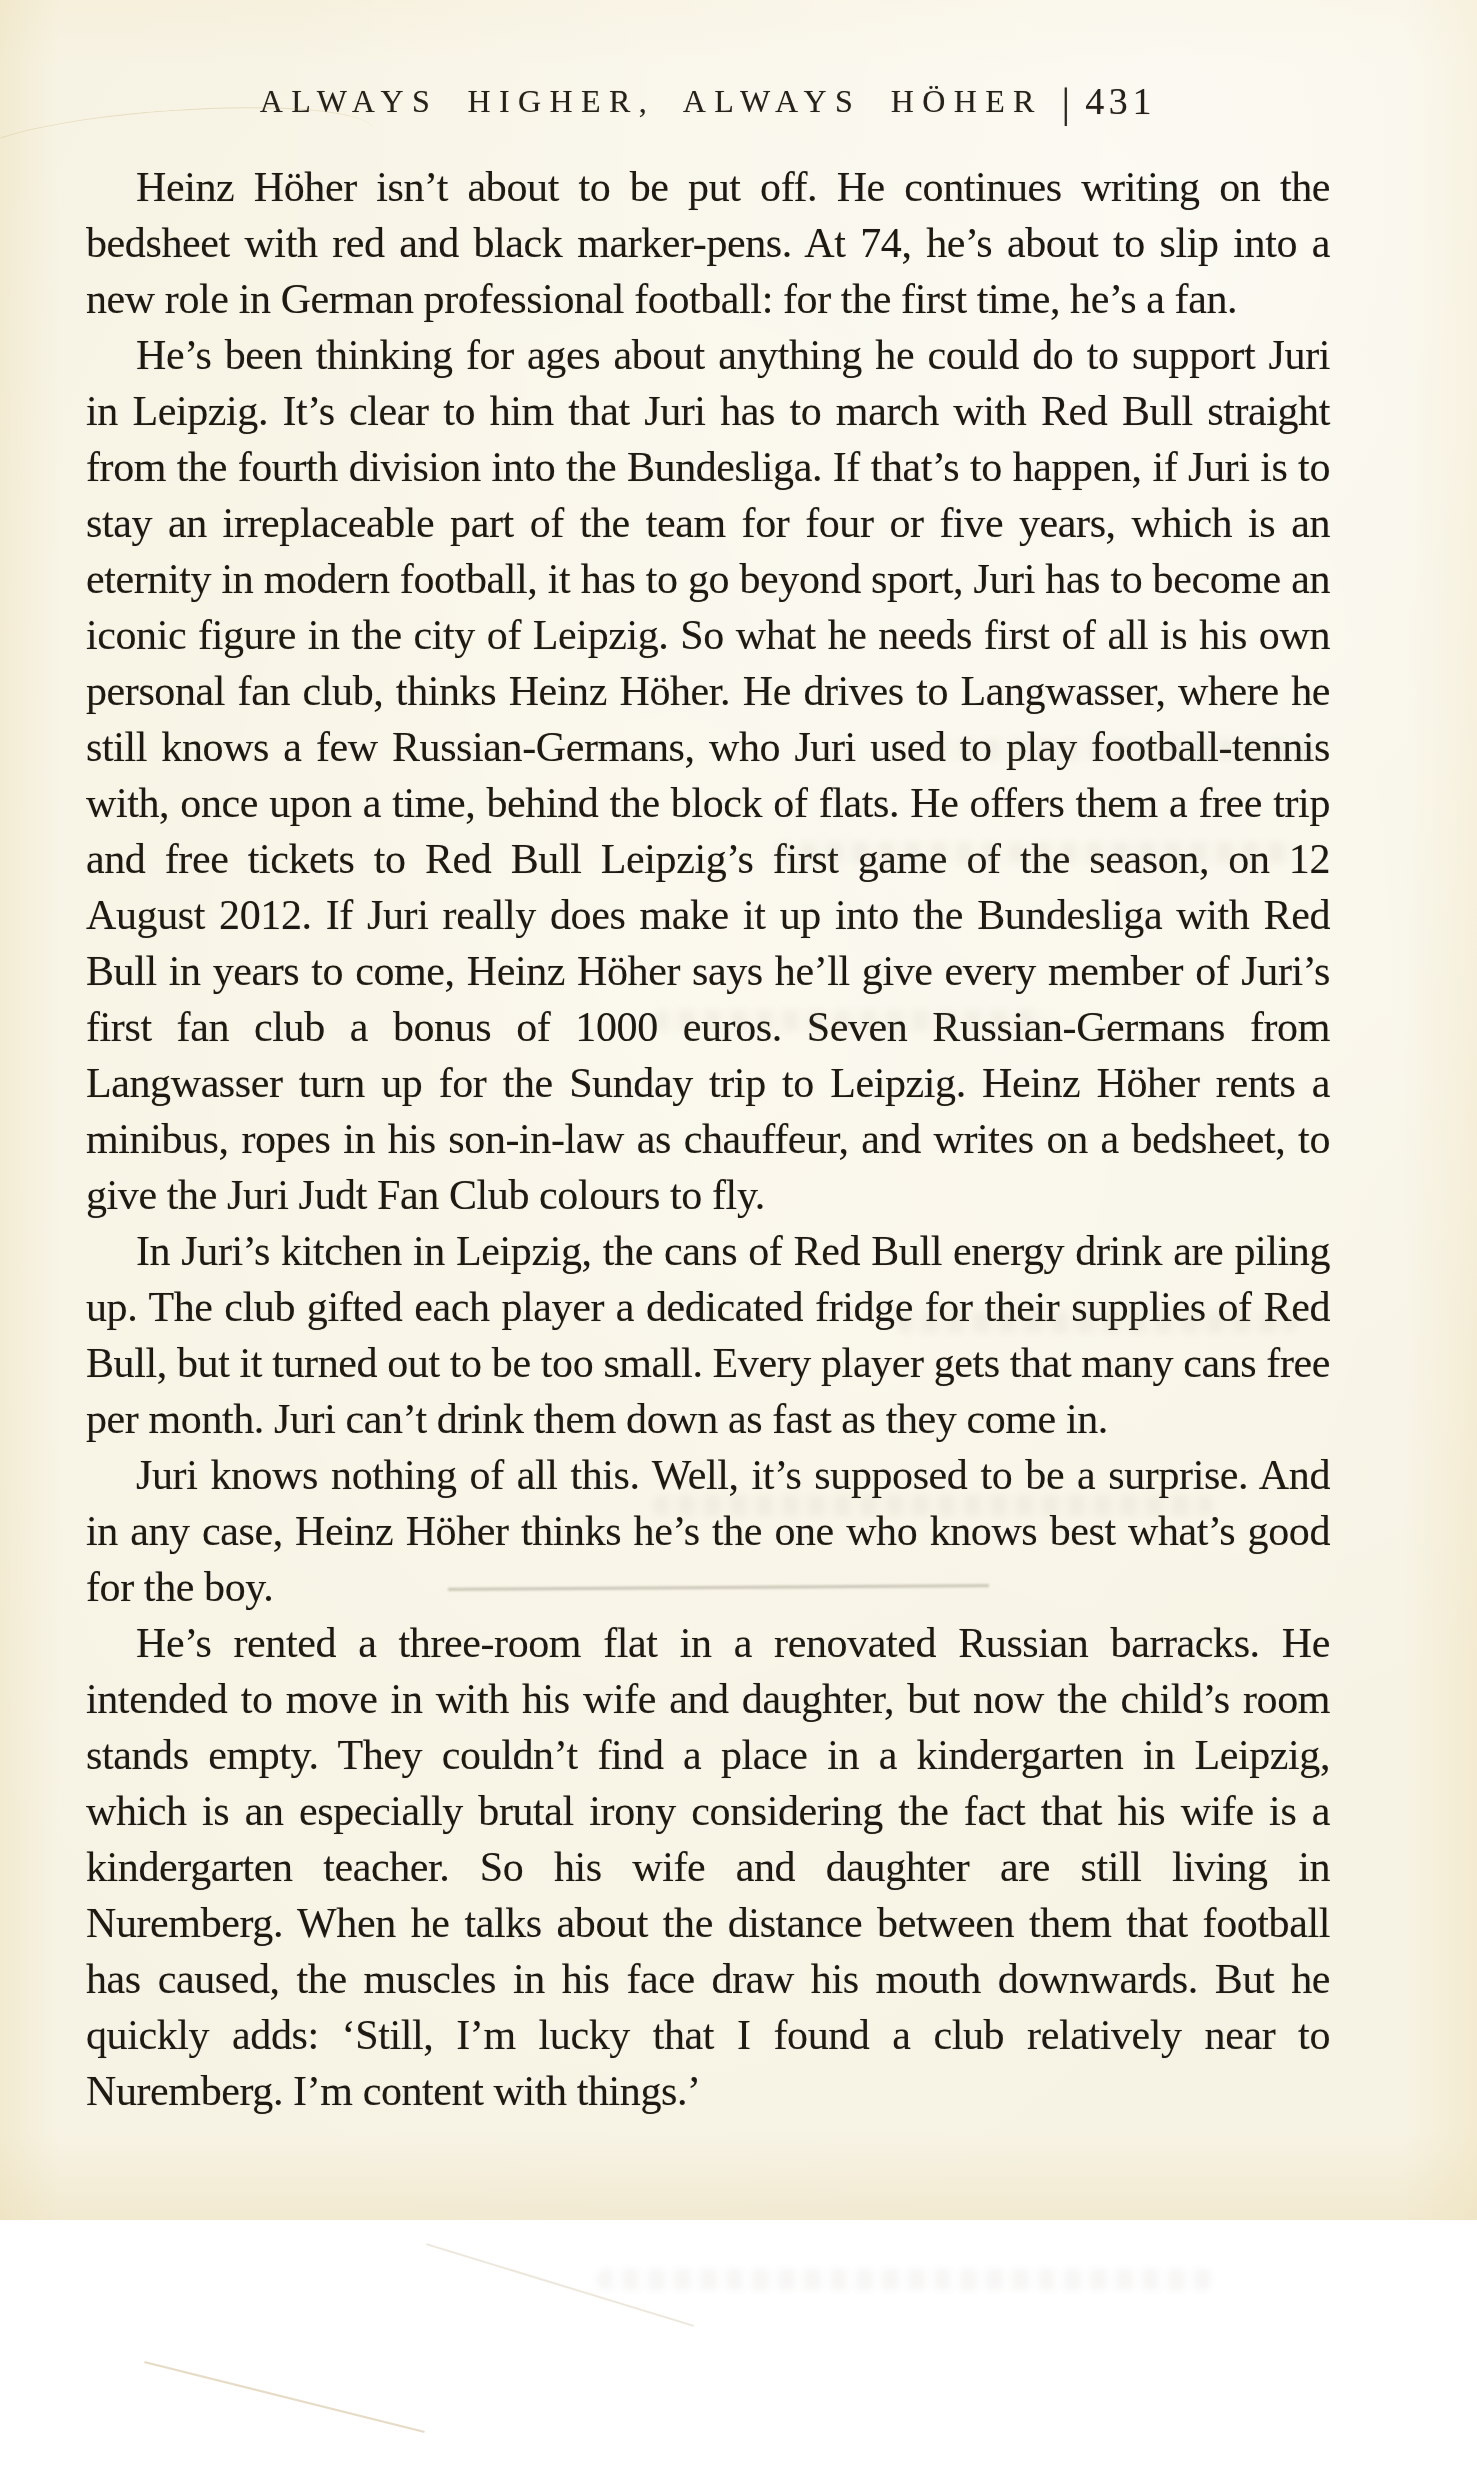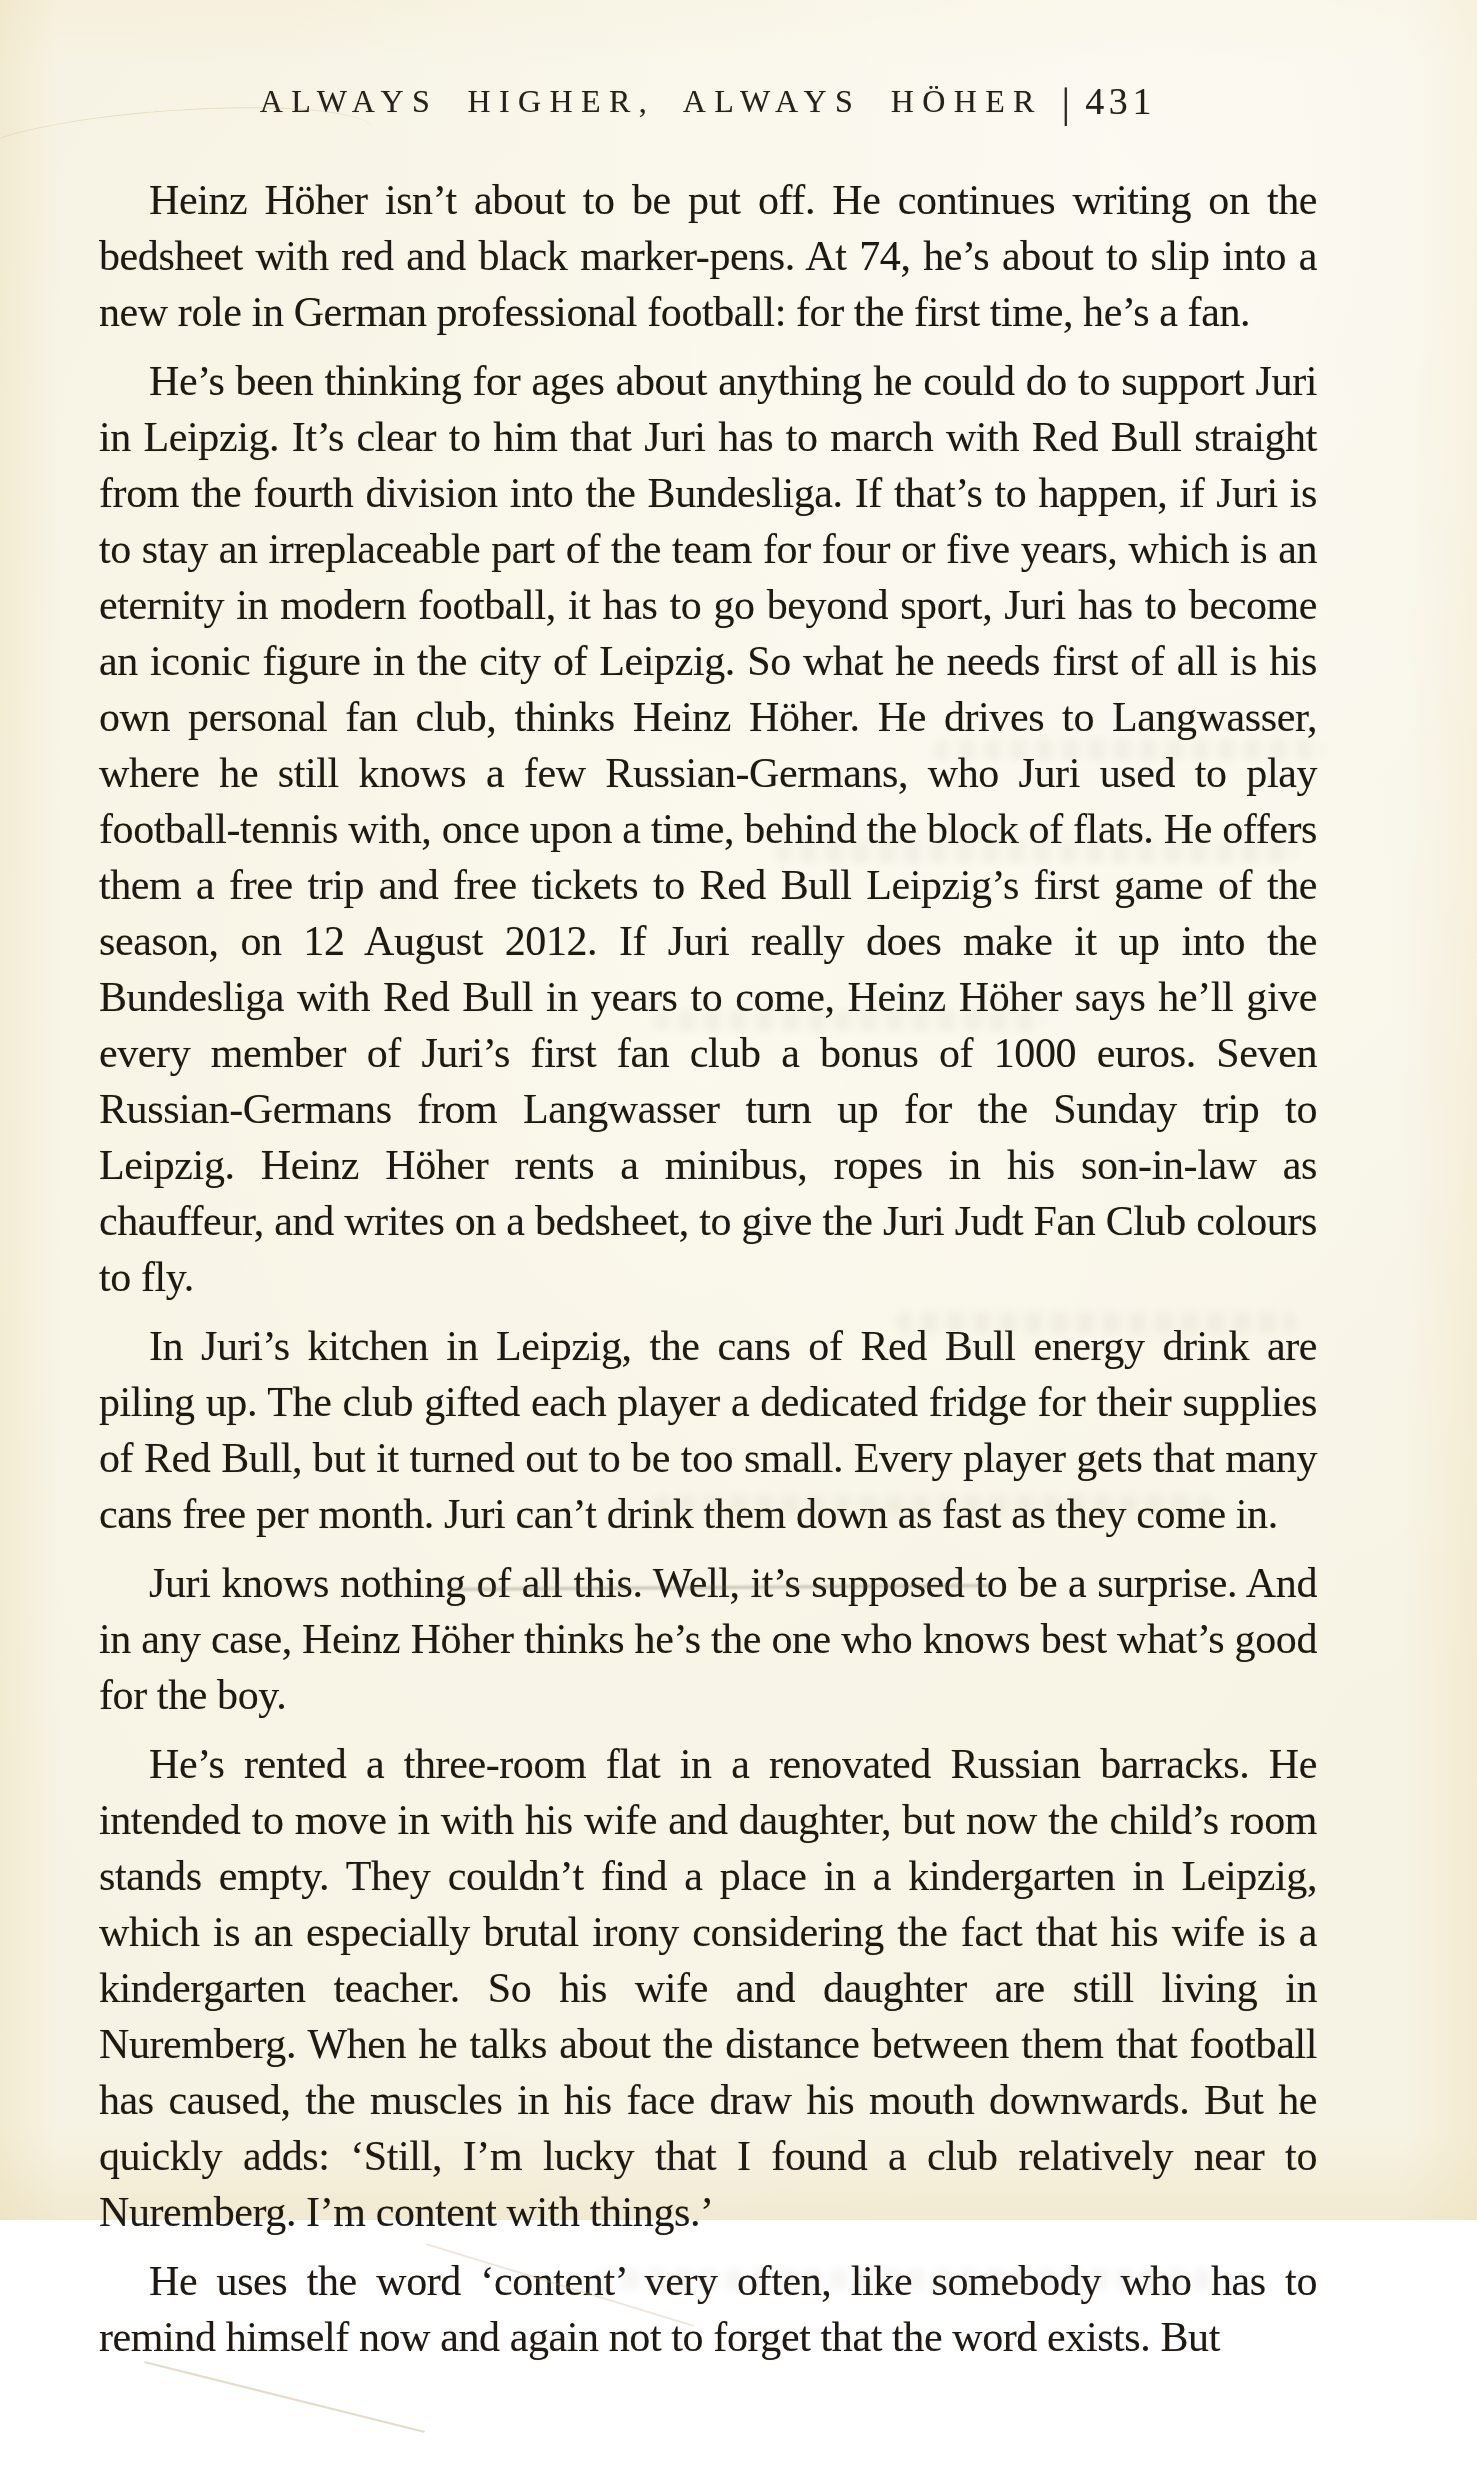--- a/index.html
+++ b/index.html
@@ -54,21 +54,21 @@
     left: 86px;
     width: 1244px;
     font-size: 42px;
     line-height: 56px;
     letter-spacing: -0.4px;
     text-align: justify;
     color: #1e1a13;
     text-shadow: 0 0 0.9px rgba(35,28,15,0.30);
   }
   .body-text p.para {
-    margin: 13px;
+    margin: 0;
     padding: 0;
     text-indent: 50px;
   }
   
   .artifact { position: absolute; pointer-events: none; }
   .curve-top {
     top: 110px; left: -28px; width: 401px; height: 65px;
     border: 0; border-top: 1.9px solid rgba(190,160,95,0.28);
     border-radius: 50%;
     transform: rotate(-4deg);
@@ -115,21 +115,20 @@
   <header class="running-header">
     <span class="title">ALWAYS HIGHER, ALWAYS HÖHER</span><span class="sep">|</span><span class="pagenum">431</span>
   </header>
 
   <main class="body-text">
       <p class="para">Heinz Höher isn’t about to be put off. He continues writing on the bedsheet with red and black marker-pens. At 74, he’s about to slip into a new role in German professional football: for the first time, he’s a fan.</p>
       <p class="para">He’s been thinking for ages about anything he could do to support Juri in Leipzig. It’s clear to him that Juri has to march with Red Bull straight from the fourth division into the Bundesliga. If that’s to happen, if Juri is to stay an irreplaceable part of the team for four or five years, which is an eternity in modern football, it has to go beyond sport, Juri has to become an iconic figure in the city of Leipzig. So what he needs first of all is his own personal fan club, thinks Heinz Höher. He drives to Langwasser, where he still knows a few Russian-Germans, who Juri used to play football-tennis with, once upon a time, behind the block of flats. He offers them a free trip and free tickets to Red Bull Leipzig’s first game of the season, on 12 August 2012. If Juri really does make it up into the Bundesliga with Red Bull in years to come, Heinz Höher says he’ll give every member of Juri’s first fan club a bonus of 1000 euros. Seven Russian-Germans from Langwasser turn up for the Sunday trip to Leipzig. Heinz Höher rents a minibus, ropes in his son-in-law as chauffeur, and writes on a bedsheet, to give the Juri Judt Fan Club colours to fly.</p>
       <p class="para">In Juri’s kitchen in Leipzig, the cans of Red Bull energy drink are piling up. The club gifted each player a dedicated fridge for their supplies of Red Bull, but it turned out to be too small. Every player gets that many cans free per month. Juri can’t drink them down as fast as they come in.</p>
       <p class="para">Juri knows nothing of all this. Well, it’s supposed to be a surprise. And in any case, Heinz Höher thinks he’s the one who knows best what’s good for the boy.</p>
       <p class="para">He’s rented a three-room flat in a renovated Russian barracks. He intended to move in with his wife and daughter, but now the child’s room stands empty. They couldn’t find a place in a kindergarten in Leipzig, which is an especially brutal irony considering the fact that his wife is a kindergarten teacher. So his wife and daughter are still living in Nuremberg. When he talks about the distance between them that football has caused, the muscles in his face draw his mouth downwards. But he quickly adds: ‘Still, I’m lucky that I found a club relatively near to Nuremberg. I’m content with things.’</p>
-      <p class="para">He uses the word ‘content’ very often, like somebody who has to remind himself now and again not to forget that the word exists. But</p>
     </main>
 
   <div class="artifact curve-top"></div>
   <div class="artifact scratch-1"></div>
   <div class="artifact scratch-2"></div>
   <div class="artifact strike-line"></div>
   <div class="artifact ghost g1"></div>
   <div class="artifact ghost g2"></div>
   <div class="artifact ghost g3"></div>
   <div class="artifact ghost g4"></div>

